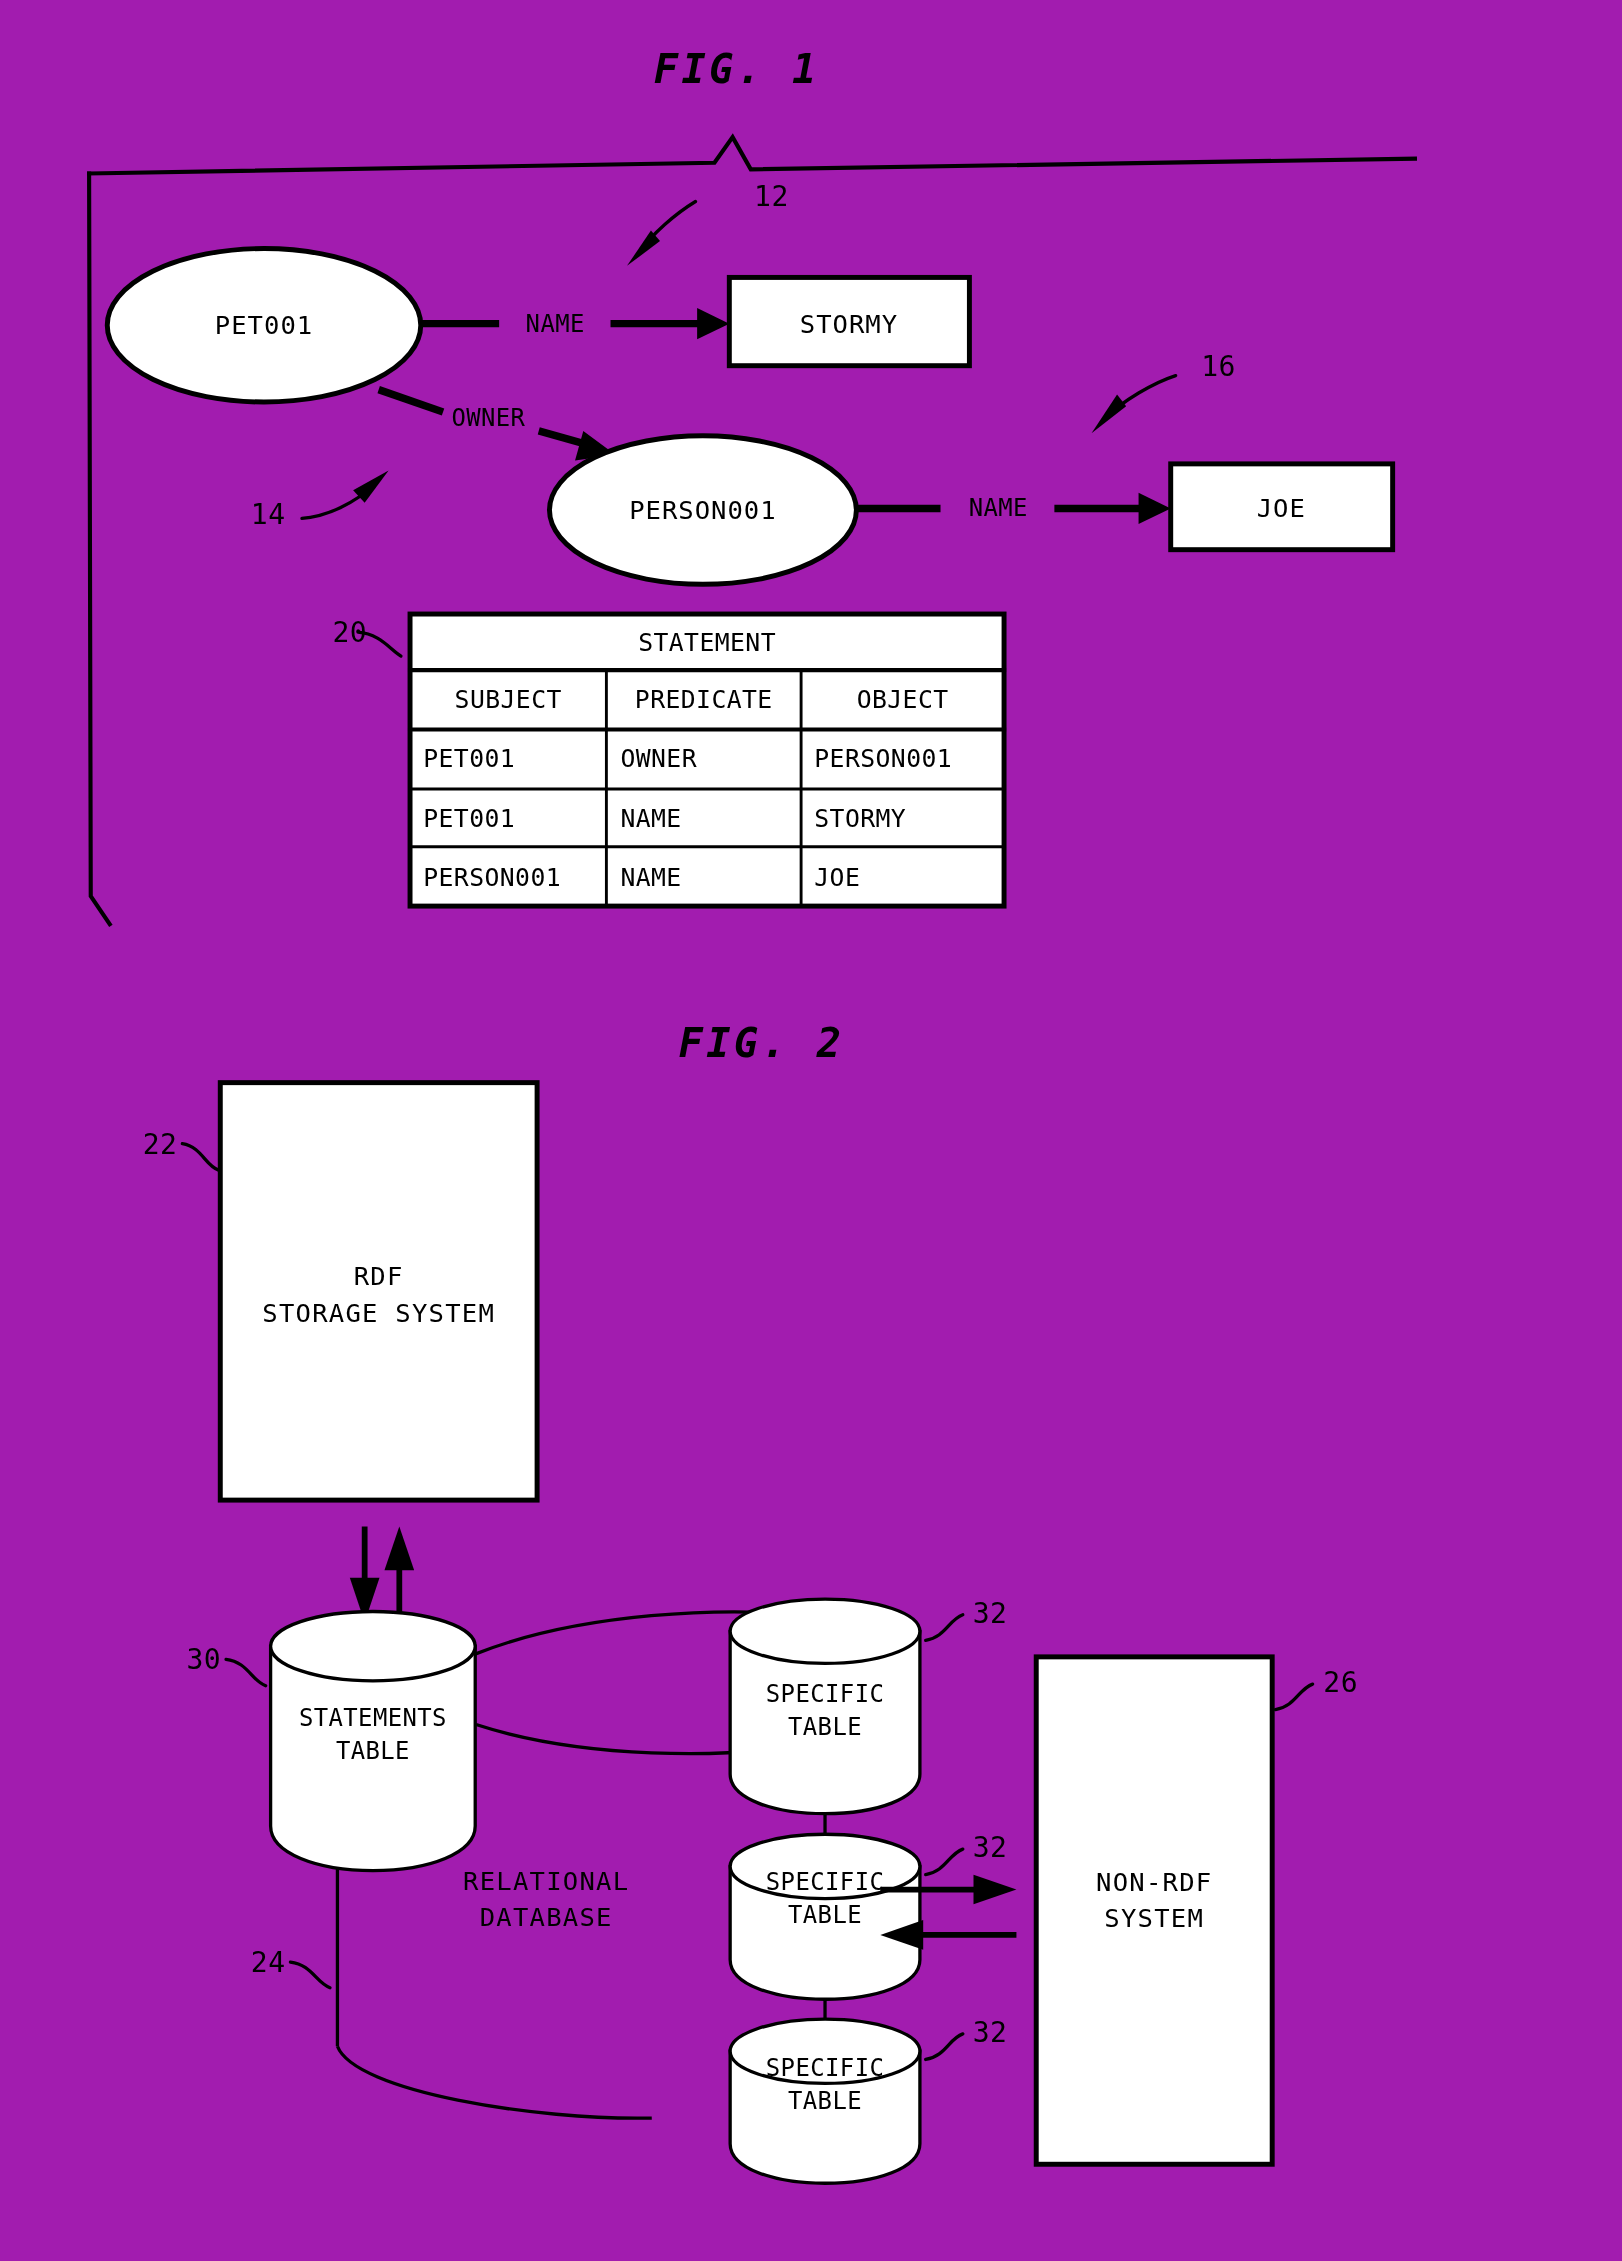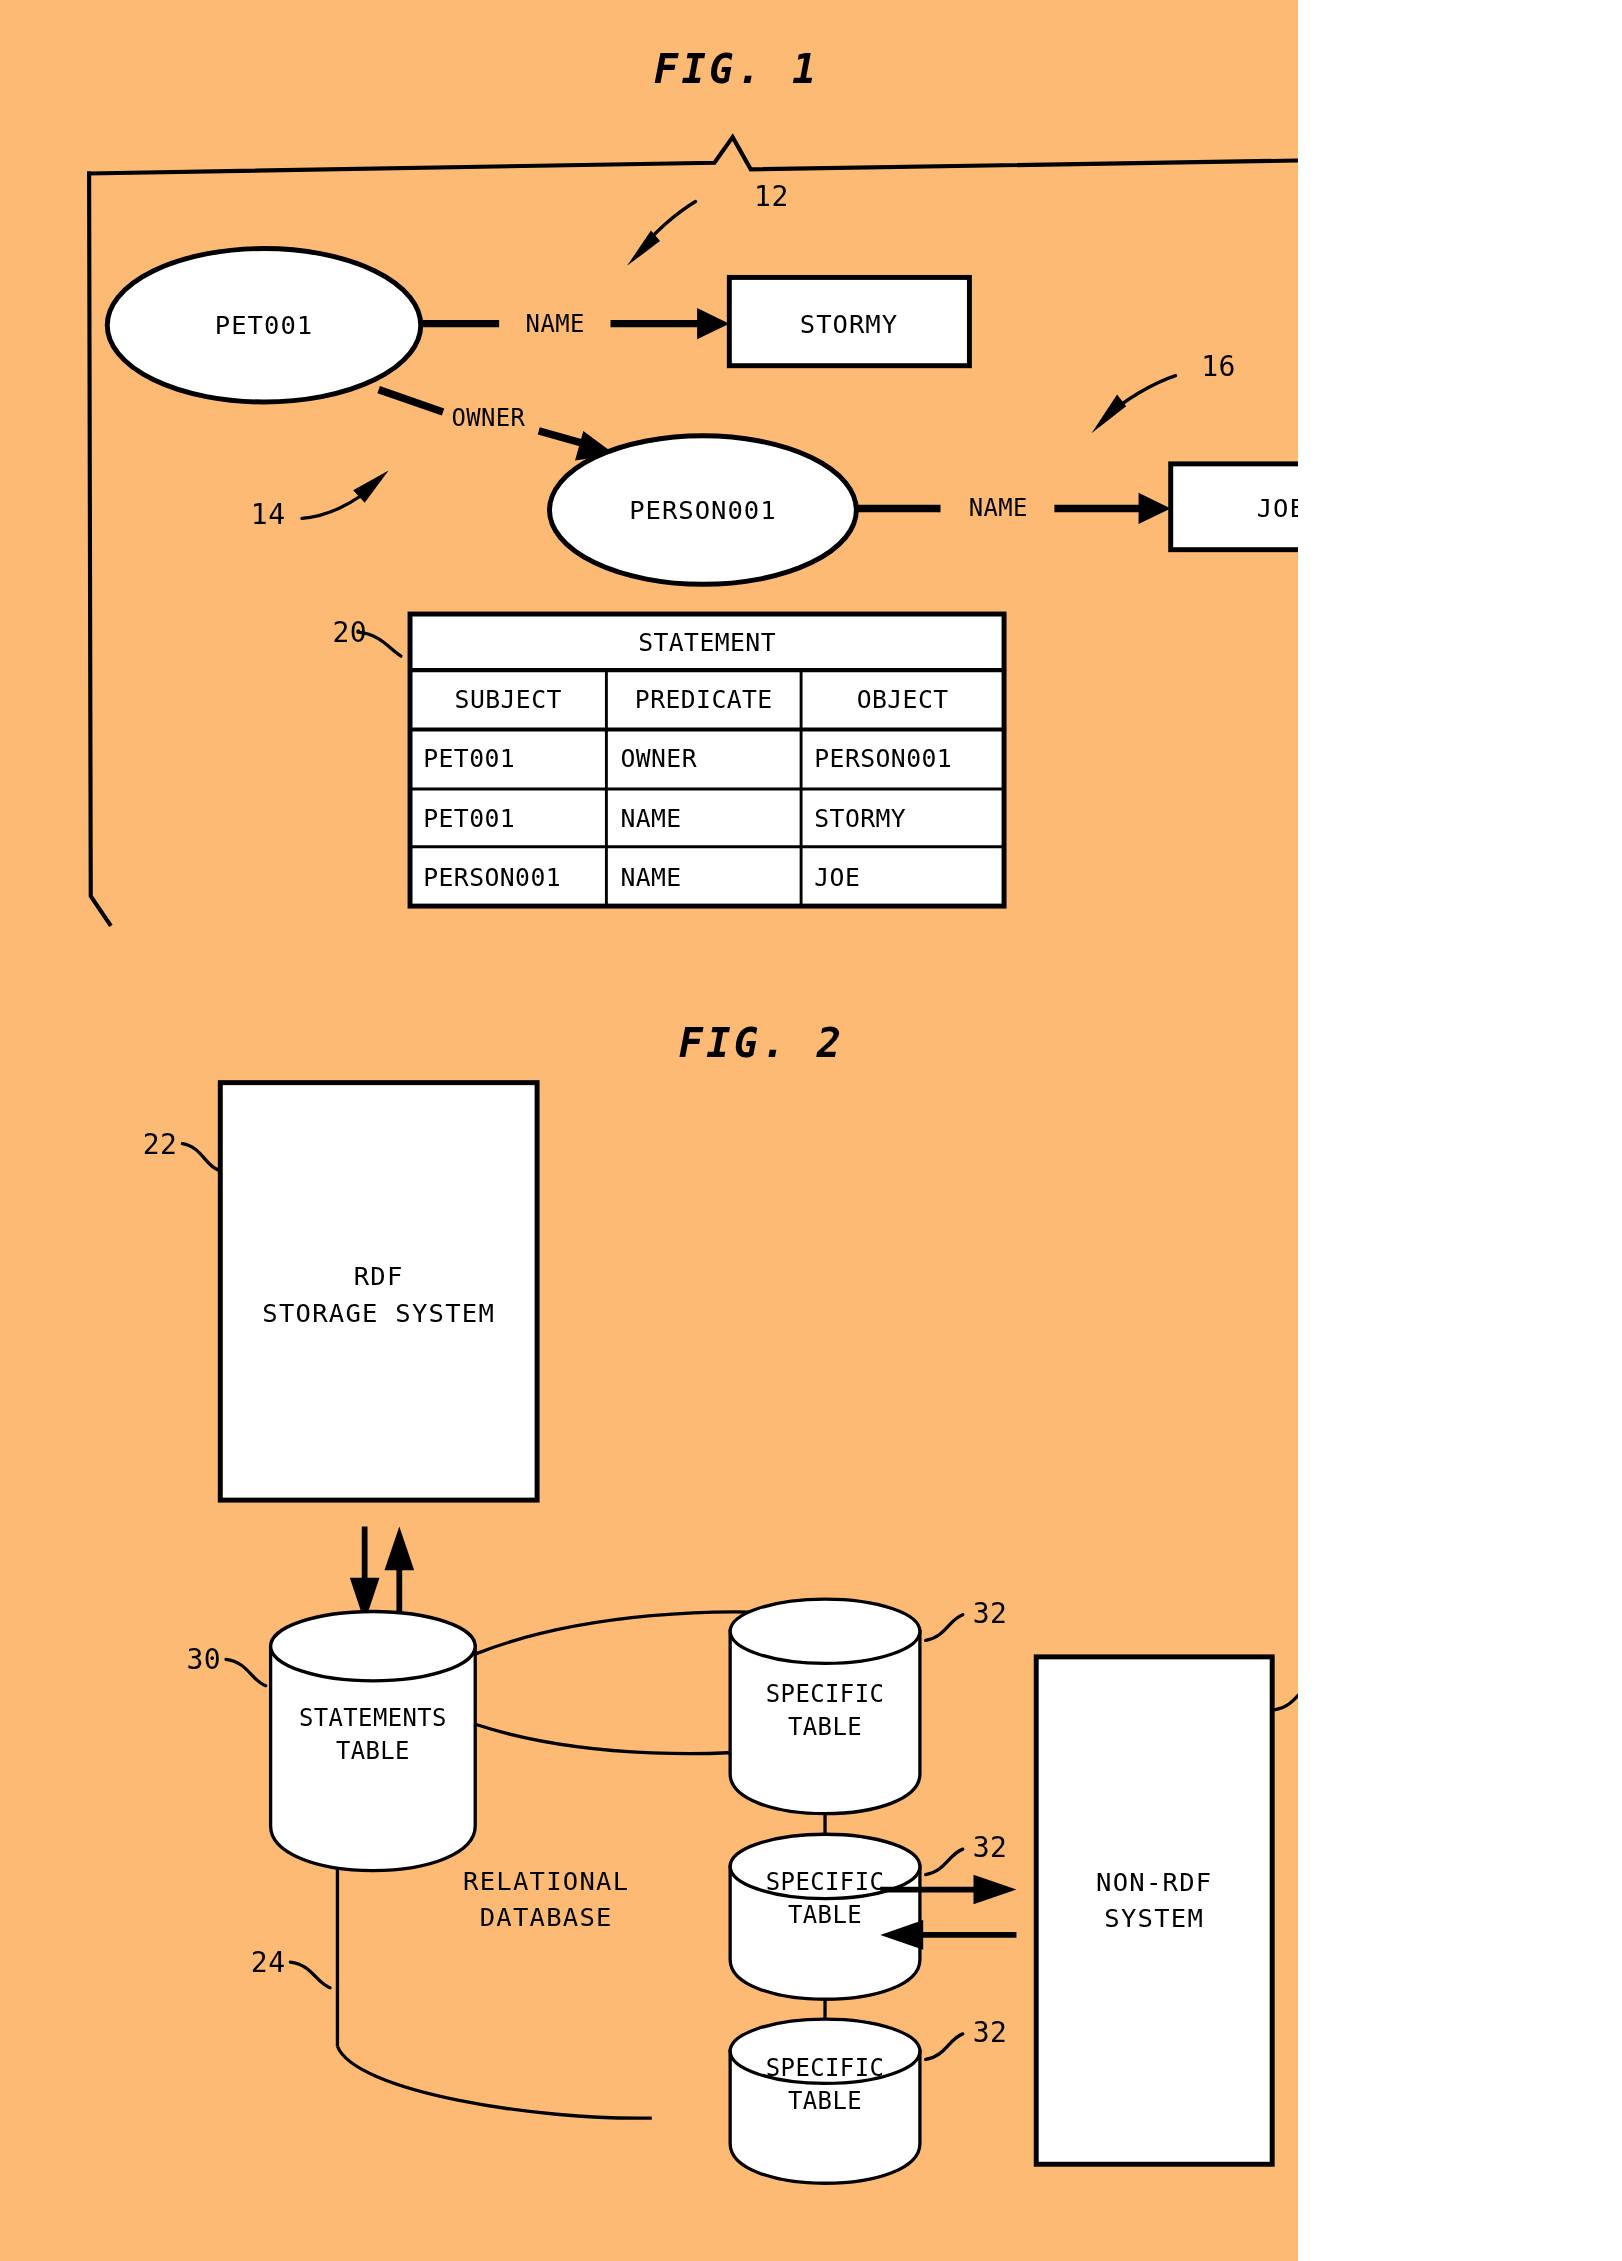--- a/index.html
+++ b/index.html
@@ -6,23 +6,23 @@
   html, body {
     margin: 0;
     padding: 0;
     background: #ffffff;
   }
   body {
     font-family: "DejaVu Sans Mono", "Liberation Mono", monospace;
   }
   #page {
     position: relative;
-    width: 1298px;
+    width: 1622px;
     height: 2261px;
-    background: #fdba74;
+    background: #a21caf;
     overflow: hidden;
   }
   svg.figure-canvas {
     position: absolute;
     left: 0;
     top: 0;
     width: 1622px;
     height: 2261px;
   }
   

